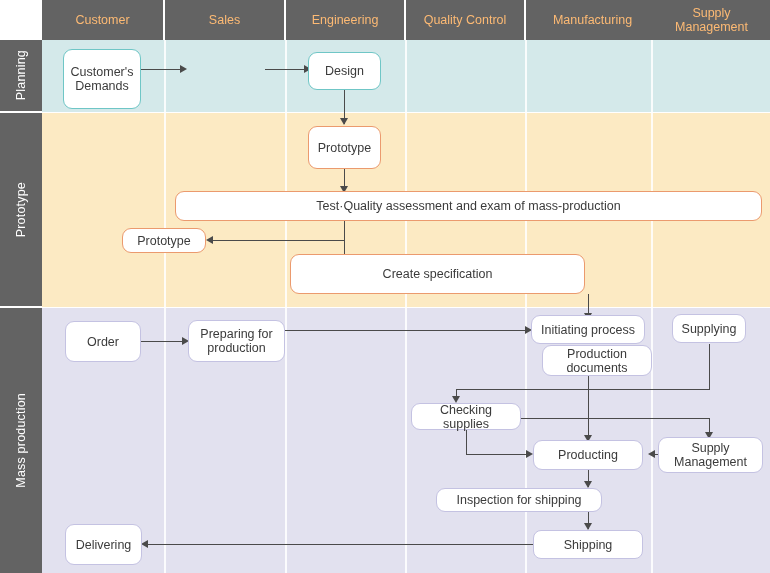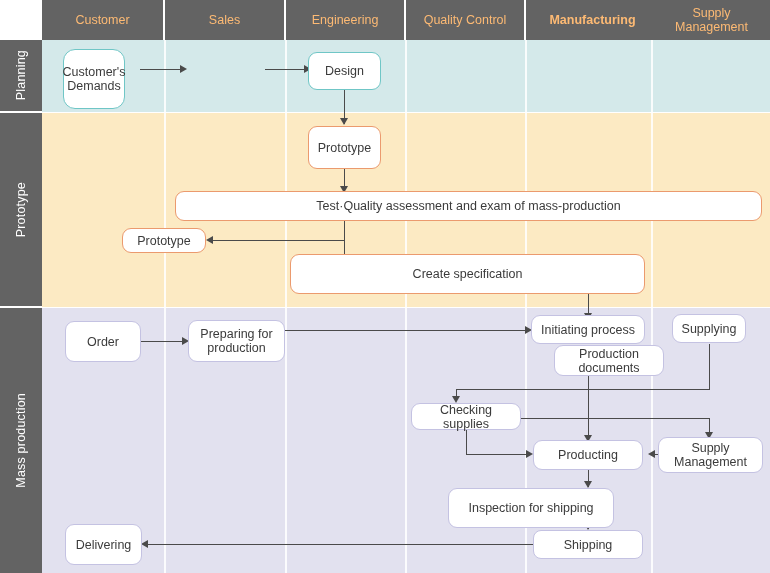--- a/index.html
+++ b/index.html
@@ -78,21 +78,21 @@
   </div>
   <div class="col-head" style="left:165px;width:121px;">
     <span>Sales</span>
   </div>
   <div class="col-head" style="left:286px;width:120px;">
     <span>Engineering</span>
   </div>
   <div class="col-head" style="left:406px;width:120px;">
     <span>Quality Control</span>
   </div>
-  <div class="col-head" style="left:526px;width:135px;font-weight:bold;">
+  <div class="col-head" style="left:526px;width:135px;">
     <span>Manufacturing</span>
   </div>
   <div class="col-head last" style="left:653px;width:117px;">
     <span>Supply Management</span>
   </div>
 
   <div class="lane-label" style="top:40px;height:72px;">
     <span>Planning</span>
   </div>
   <div class="lane-label" style="top:113px;height:194px;">
@@ -153,65 +153,65 @@
 
   <div class="ln lnv" style="left:588px;top:470px;height:17px;"></div>
   <div class="ar ar-d" style="left:584.2px;top:481px;"></div>
 
   <div class="ln lnv" style="left:588px;top:512px;height:17px;"></div>
   <div class="ar ar-d" style="left:584.2px;top:523px;"></div>
 
   <div class="ln lnh" style="left:148px;top:544px;width:385px;"></div>
   <div class="ar ar-l" style="left:141px;top:539.7px;"></div>
 
-  <div class="node n-teal" style="left:63px;top:49px;width:62px;height:60px;border-radius:12px;">
+  <div class="node n-teal" style="left:63px;top:49px;width:78px;height:60px;">
     <span>Customer's Demands</span>
   </div>
   <div class="node n-teal" style="left:308px;top:52px;width:73px;height:38px;">
     <span>Design</span>
   </div>
 
   <div class="node n-orange" style="left:308px;top:126px;width:73px;height:43px;">
     <span>Prototype</span>
   </div>
   <div class="node n-orange" style="left:175px;top:191px;width:587px;height:30px;">
     <span>Test·Quality assessment and exam of mass-production</span>
   </div>
   <div class="node n-orange" style="left:122px;top:228px;width:84px;height:25px;">
     <span>Prototype</span>
   </div>
-  <div class="node n-orange" style="left:290px;top:254px;width:355px;height:40px;">
+  <div class="node n-orange" style="left:290px;top:254px;width:295px;height:40px;">
     <span>Create specification</span>
   </div>
 
   <div class="node n-purple" style="left:65px;top:321px;width:76px;height:41px;">
     <span>Order</span>
   </div>
   <div class="node n-purple" style="left:188px;top:320px;width:97px;height:42px;">
     <span>Preparing for production</span>
   </div>
   <div class="node n-purple" style="left:531px;top:315px;width:114px;height:29px;">
     <span>Initiating process</span>
   </div>
   <div class="node n-purple" style="left:672px;top:314px;width:74px;height:29px;">
     <span>Supplying</span>
   </div>
-  <div class="node n-purple" style="left:554px;top:345px;width:110px;height:31px;">
+  <div class="node n-purple" style="left:542px;top:345px;width:110px;height:31px;">
     <span>Production documents</span>
   </div>
   <div class="node n-purple" style="left:411px;top:403px;width:110px;height:27px;">
     <span>Checking supplies</span>
   </div>
   <div class="node n-purple" style="left:533px;top:440px;width:110px;height:30px;">
     <span>Producting</span>
   </div>
   <div class="node n-purple" style="left:658px;top:437px;width:105px;height:36px;">
     <span>Supply Management</span>
   </div>
-  <div class="node n-purple" style="left:448px;top:488px;width:166px;height:40px;">
+  <div class="node n-purple" style="left:436px;top:488px;width:166px;height:24px;">
     <span>Inspection for shipping</span>
   </div>
   <div class="node n-purple" style="left:533px;top:530px;width:110px;height:29px;border-radius:8px;">
     <span>Shipping</span>
   </div>
   <div class="node n-purple" style="left:65px;top:524px;width:77px;height:41px;">
     <span>Delivering</span>
   </div>
 
 </div>

